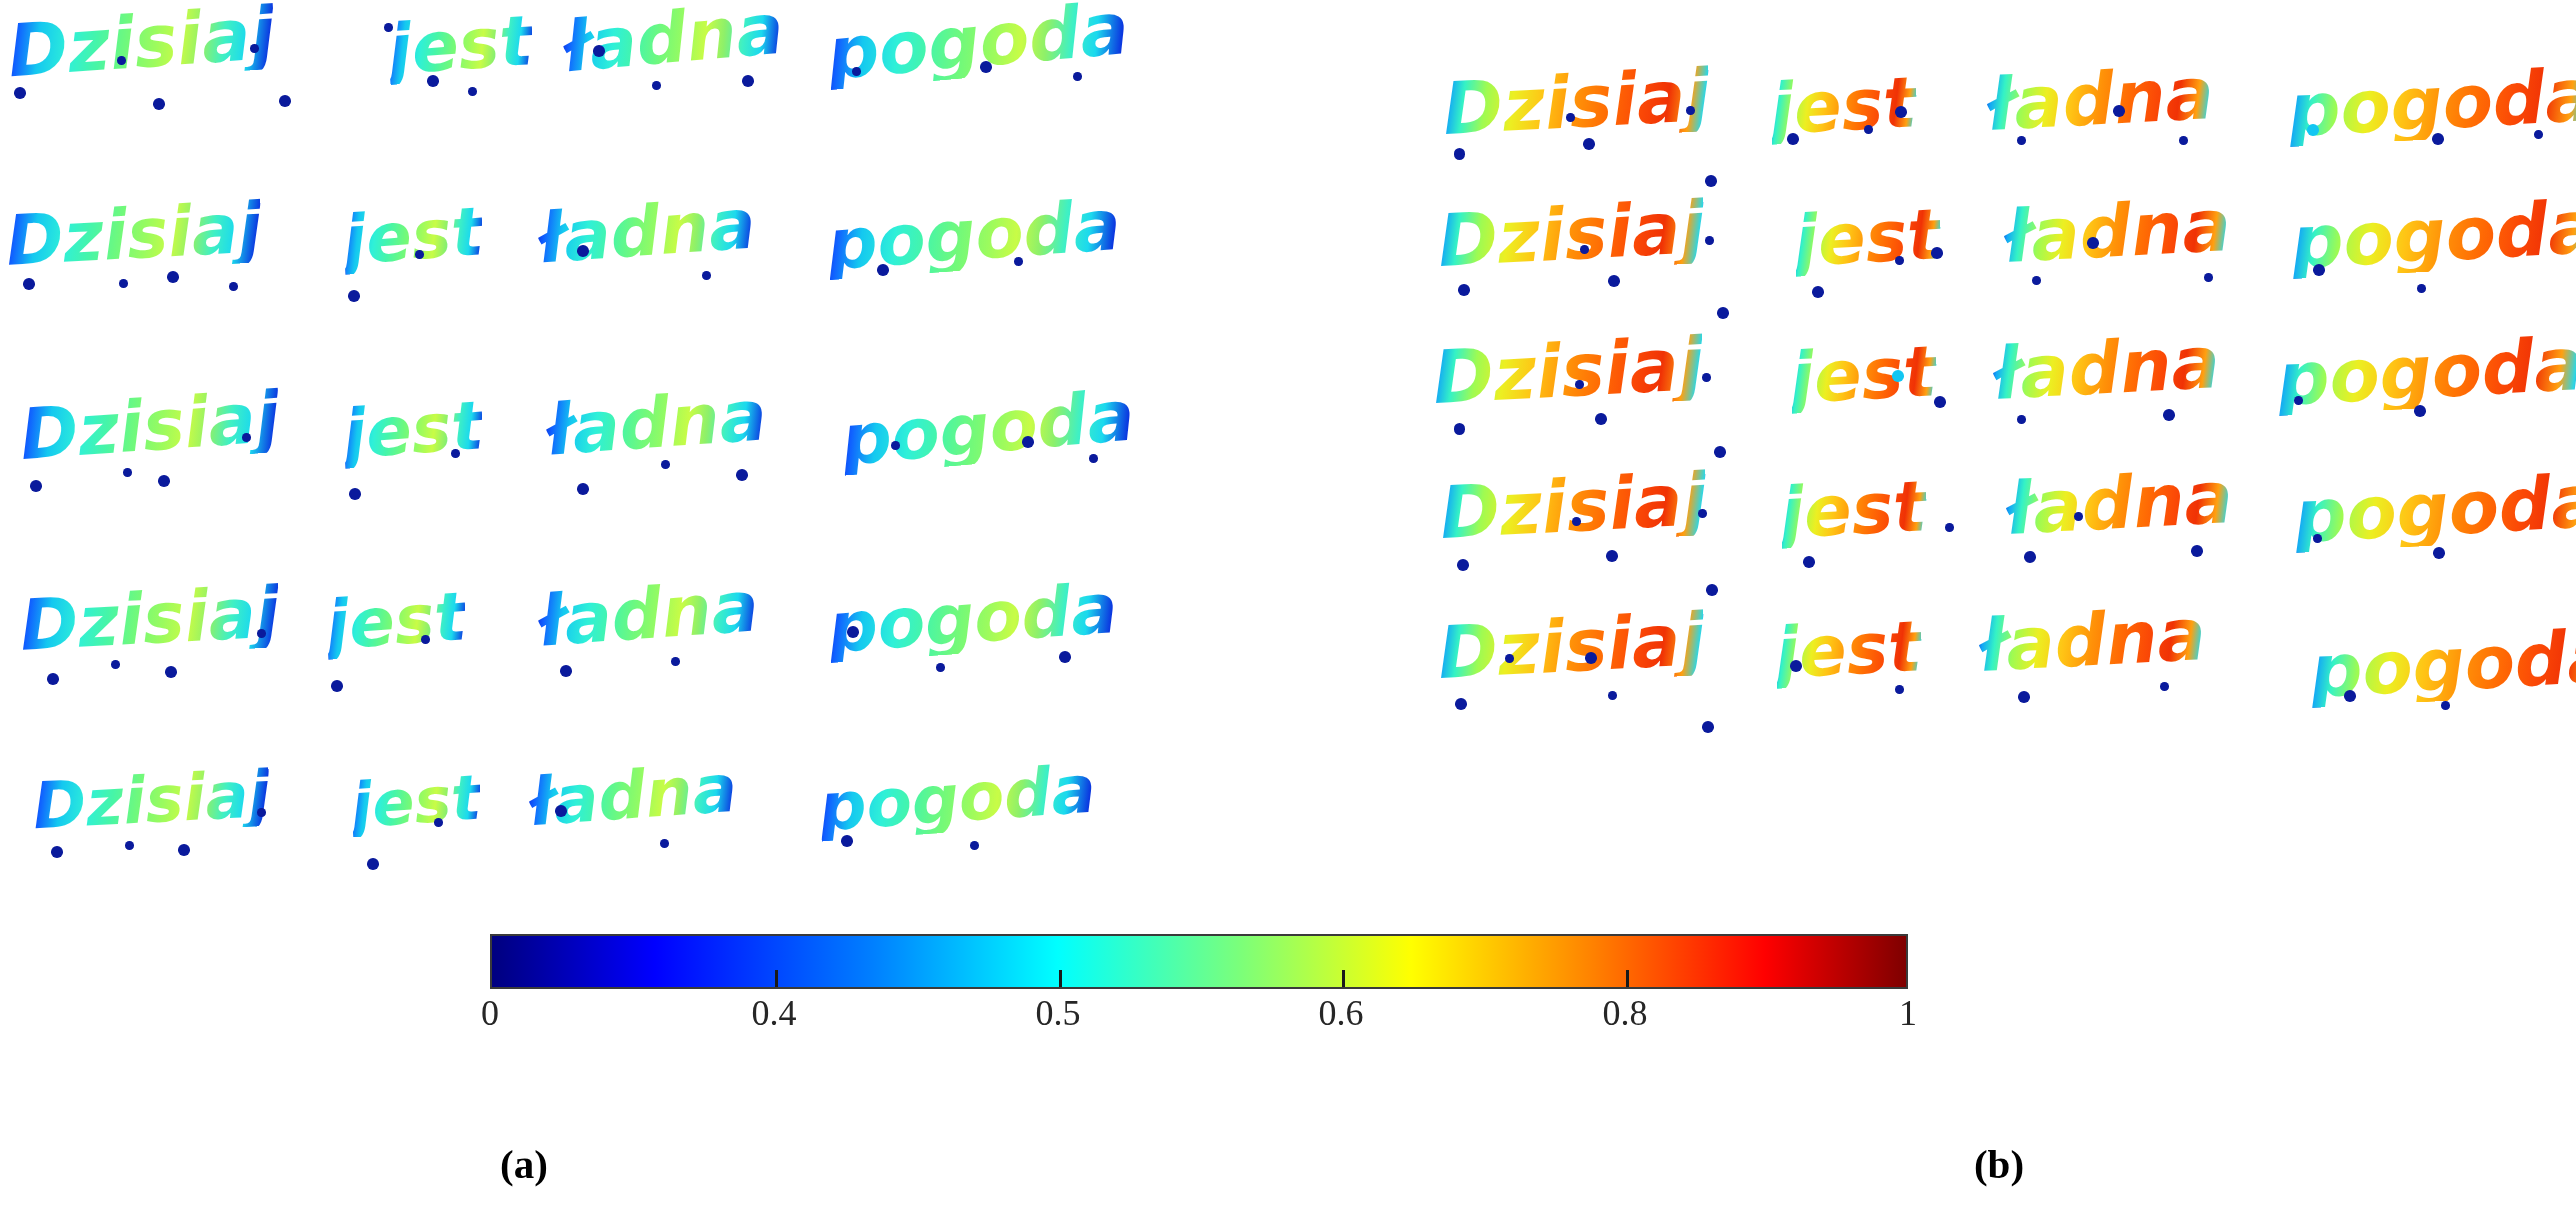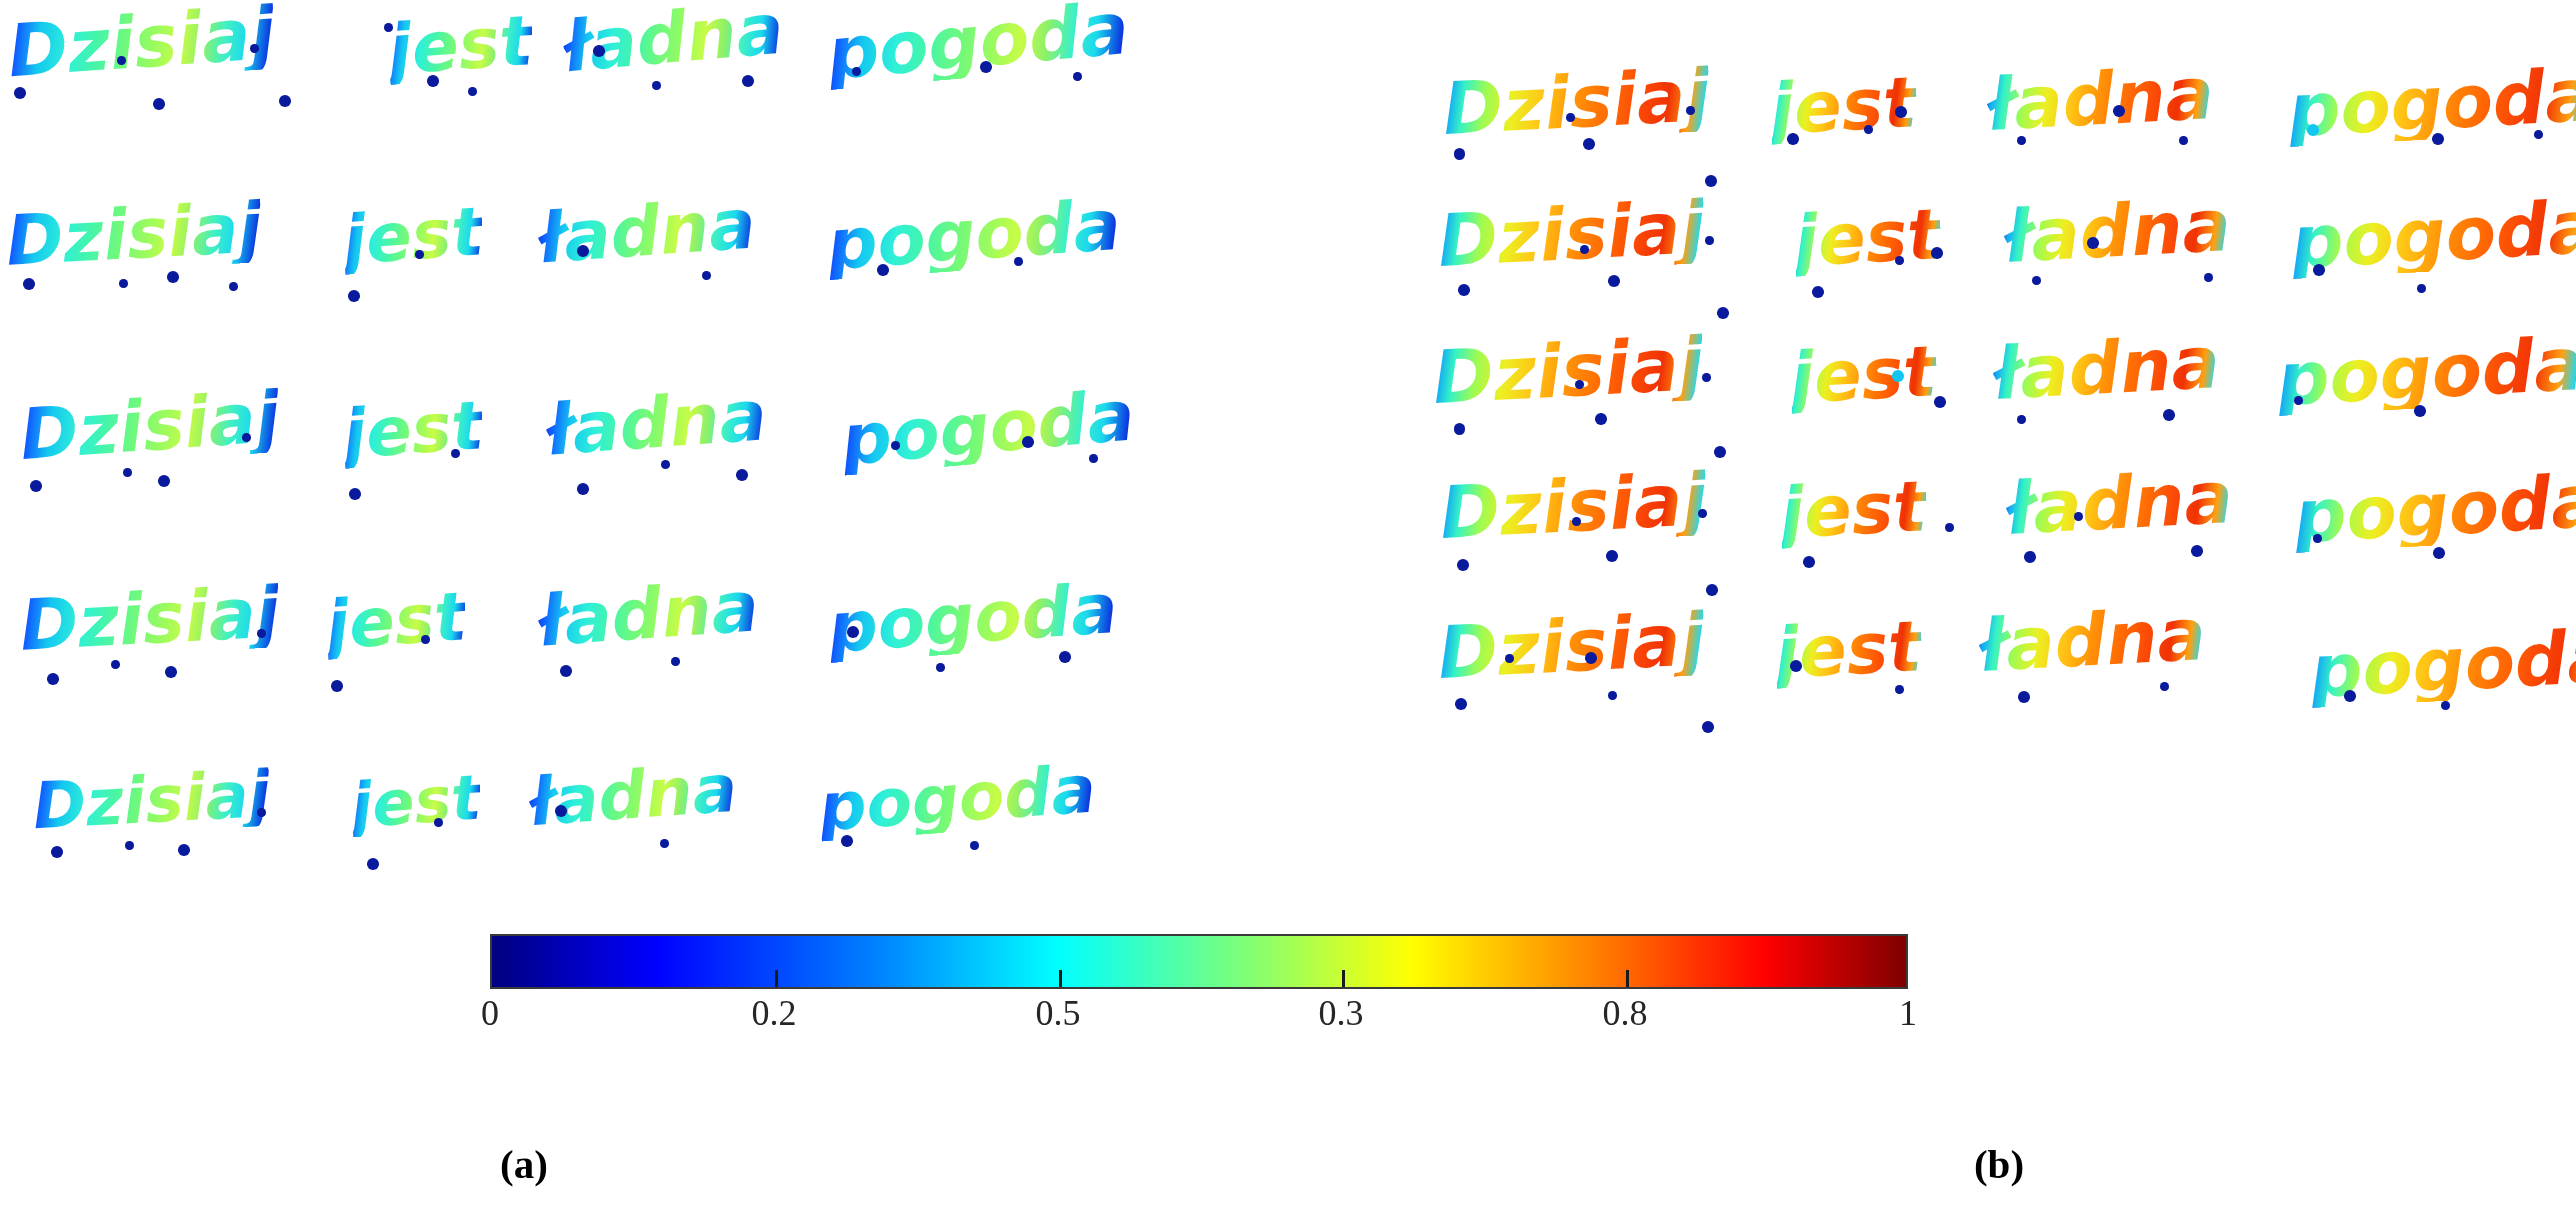--- a/index.html
+++ b/index.html
@@ -257,23 +257,23 @@
   </div>
 
   <div id="colorbar-group">
     <div id="colorbar">
       <span class="cb-tick" style="left:283px"></span>
       <span class="cb-tick" style="left:567px"></span>
       <span class="cb-tick" style="left:850px"></span>
       <span class="cb-tick" style="left:1134px"></span>
     </div>
     <span class="cb-ticklabel" style="left:0px">0</span>
-    <span class="cb-ticklabel" style="left:284px">0.2</span>
+    <span class="cb-ticklabel" style="left:284px">0.4</span>
     <span class="cb-ticklabel" style="left:568px">0.5</span>
-    <span class="cb-ticklabel" style="left:851px">0.3</span>
+    <span class="cb-ticklabel" style="left:851px">0.6</span>
     <span class="cb-ticklabel" style="left:1135px">0.8</span>
     <span class="cb-ticklabel" style="left:1418px">1</span>
   </div>
 
   <div class="panel-caption" id="caption-a">(a)</div>
   <div class="panel-caption" id="caption-b">(b)</div>
 
 </div>
 
 

